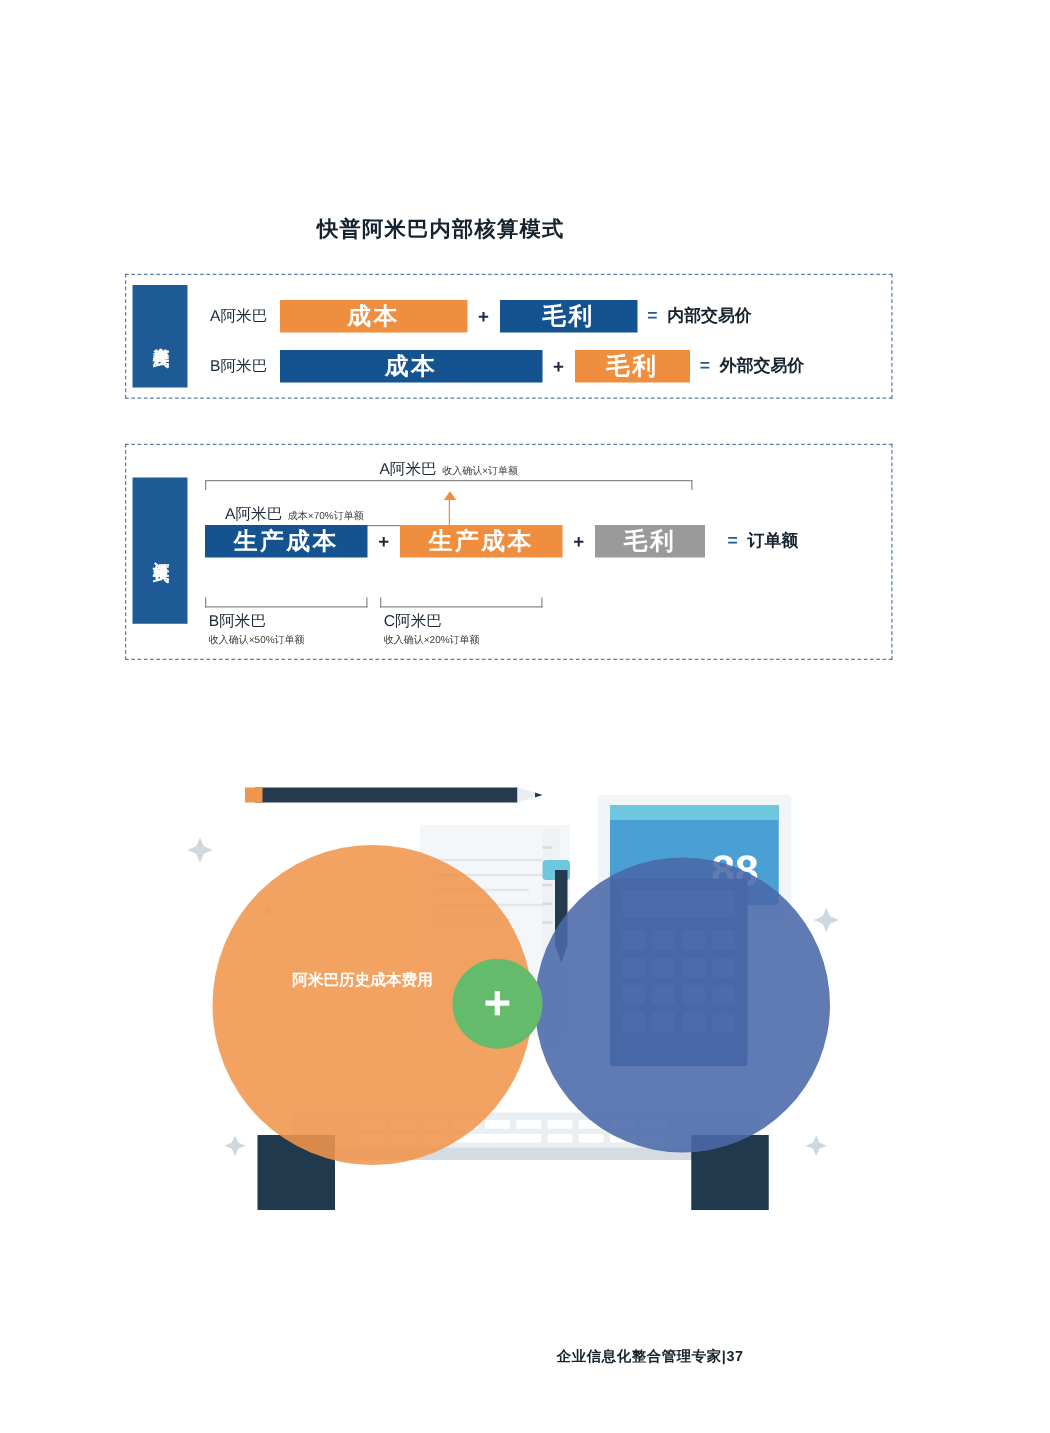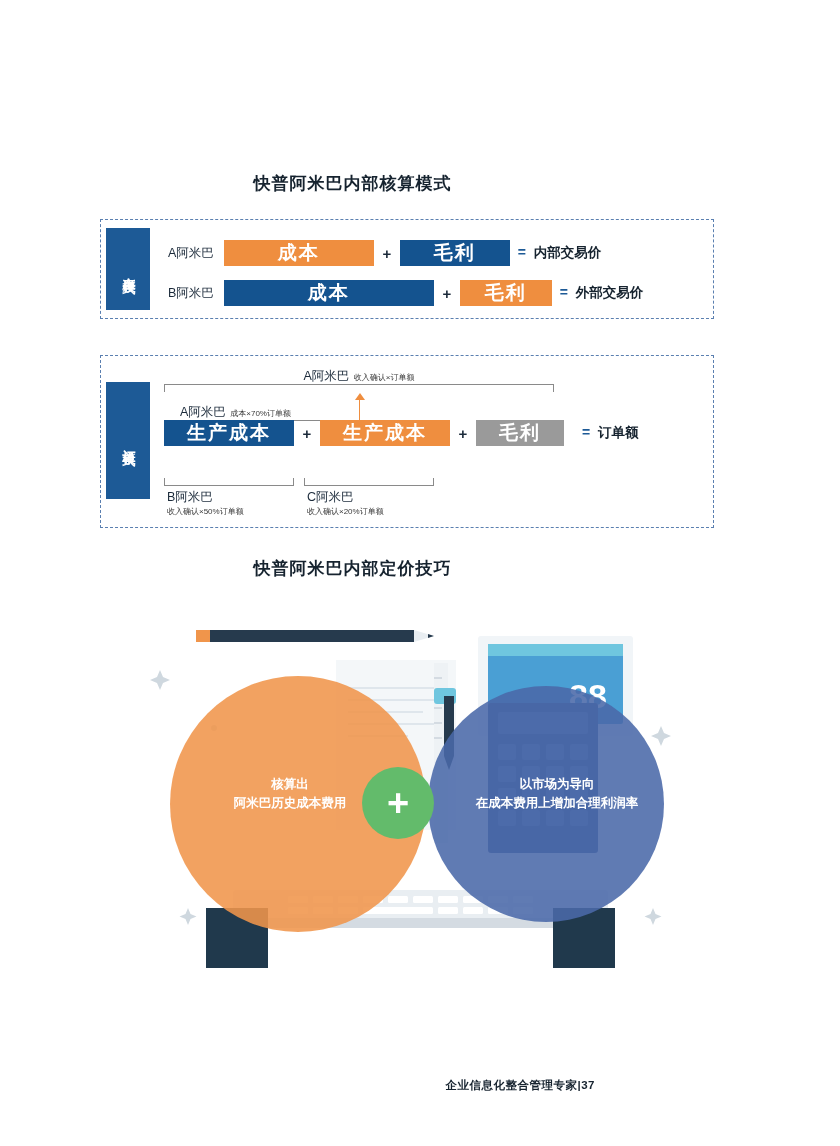--- a/index.html
+++ b/index.html
@@ -293,21 +293,20 @@
 
   <div class="lbl-group" style="left:167px; top:489px; width:160px;">
     <div class="lbl-main">B阿米巴</div>
     <div class="lbl-sub">收入确认×50%订单额</div>
   </div>
   <div class="lbl-group" style="left:307px; top:489px; width:160px;">
     <div class="lbl-main">C阿米巴</div>
     <div class="lbl-sub">收入确认×20%订单额</div>
   </div>
 
-  <div class="section-title" id="title-2">快普阿米巴内部定价技巧</div>
 
   <div id="illus">
     <svg width="545" height="375" viewBox="0 0 545 375" xmlns="http://www.w3.org/2000/svg">
 
       <g fill="#cfd8df">
         <path d="M12 62 l3 7 7 3 -7 3 -3 7 -3 -7 -7 -3 7 -3 z"></path>
         <path d="M513 118 l3 7 7 3 -7 3 -3 7 -3 -7 -7 -3 7 -3 z"></path>
         <path d="M40 300 l2.5 6 6 2.5 -6 2.5 -2.5 6 -2.5 -6 -6 -2.5 6 -2.5 z"></path>
         <path d="M505 300 l2.5 6 6 2.5 -6 2.5 -2.5 6 -2.5 -6 -6 -2.5 6 -2.5 z"></path>
         <circle cx="66" cy="120" r="3"></circle>
@@ -398,26 +397,21 @@
       <rect x="58" y="300" width="62" height="60" fill="#20394c"></rect>
       <rect x="405" y="300" width="62" height="60" fill="#20394c"></rect>
 
       <circle cx="150" cy="196" r="128" fill="#f0954b" fill-opacity="0.88"></circle>
 
       <circle cx="398" cy="196" r="118" fill="#4a69a8" fill-opacity="0.88"></circle>
     </svg>
   </div>
 
   <div class="circle-label" id="circle-label-left">
-    <div>核算出</div>
     <div>阿米巴历史成本费用</div>
   </div>
 
-  <div class="circle-label" id="circle-label-right">
-    <div>以市场为导向</div>
-    <div>在成本费用上增加合理利润率</div>
-  </div>
 
   <div class="plus-circle">+</div>
 
   <div id="footer">企业信息化整合管理专家|37</div>
 
 </div>
 
 </body></html>

